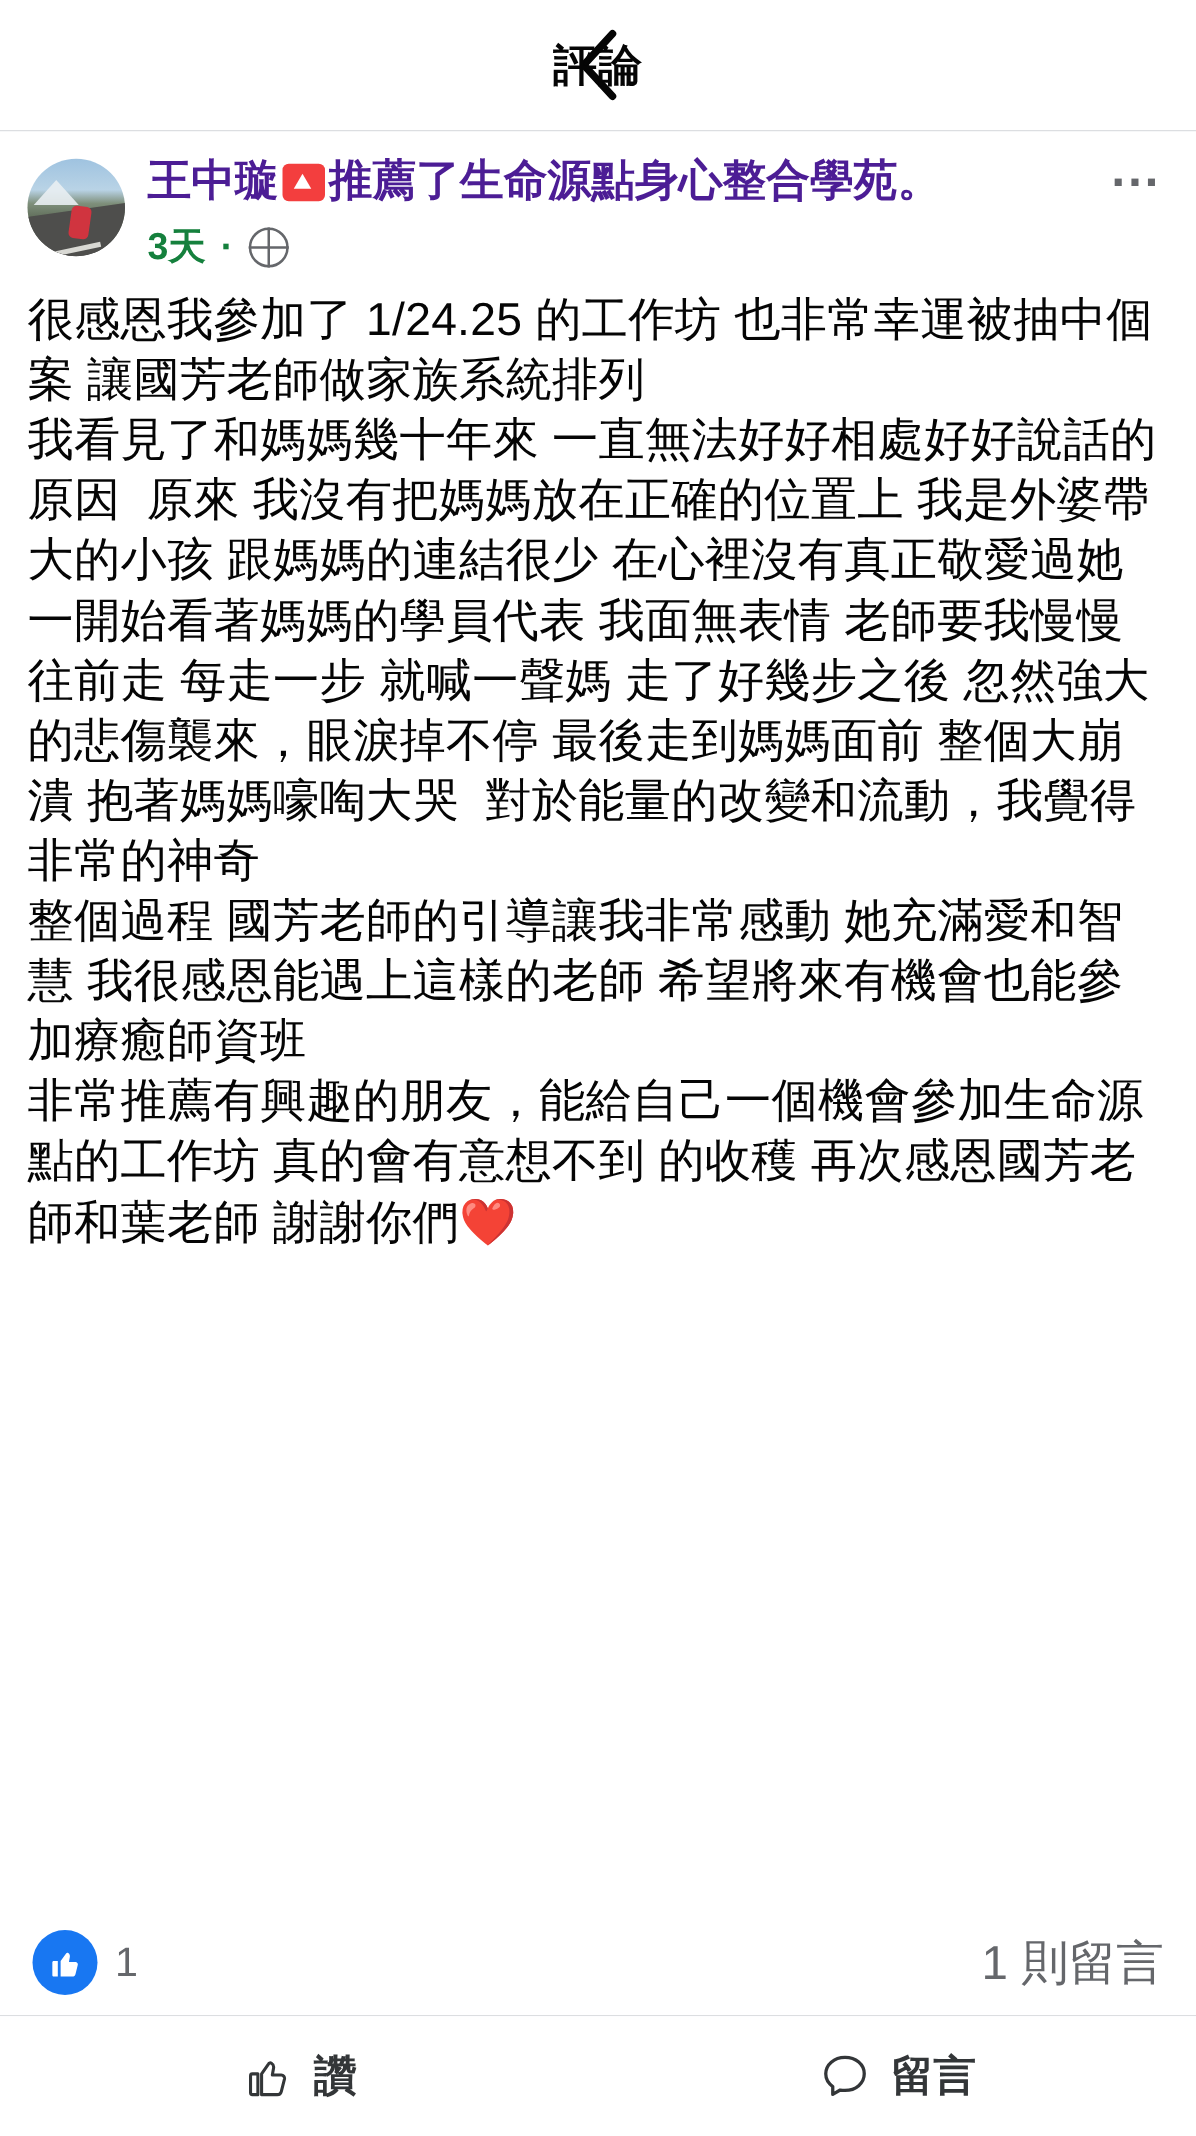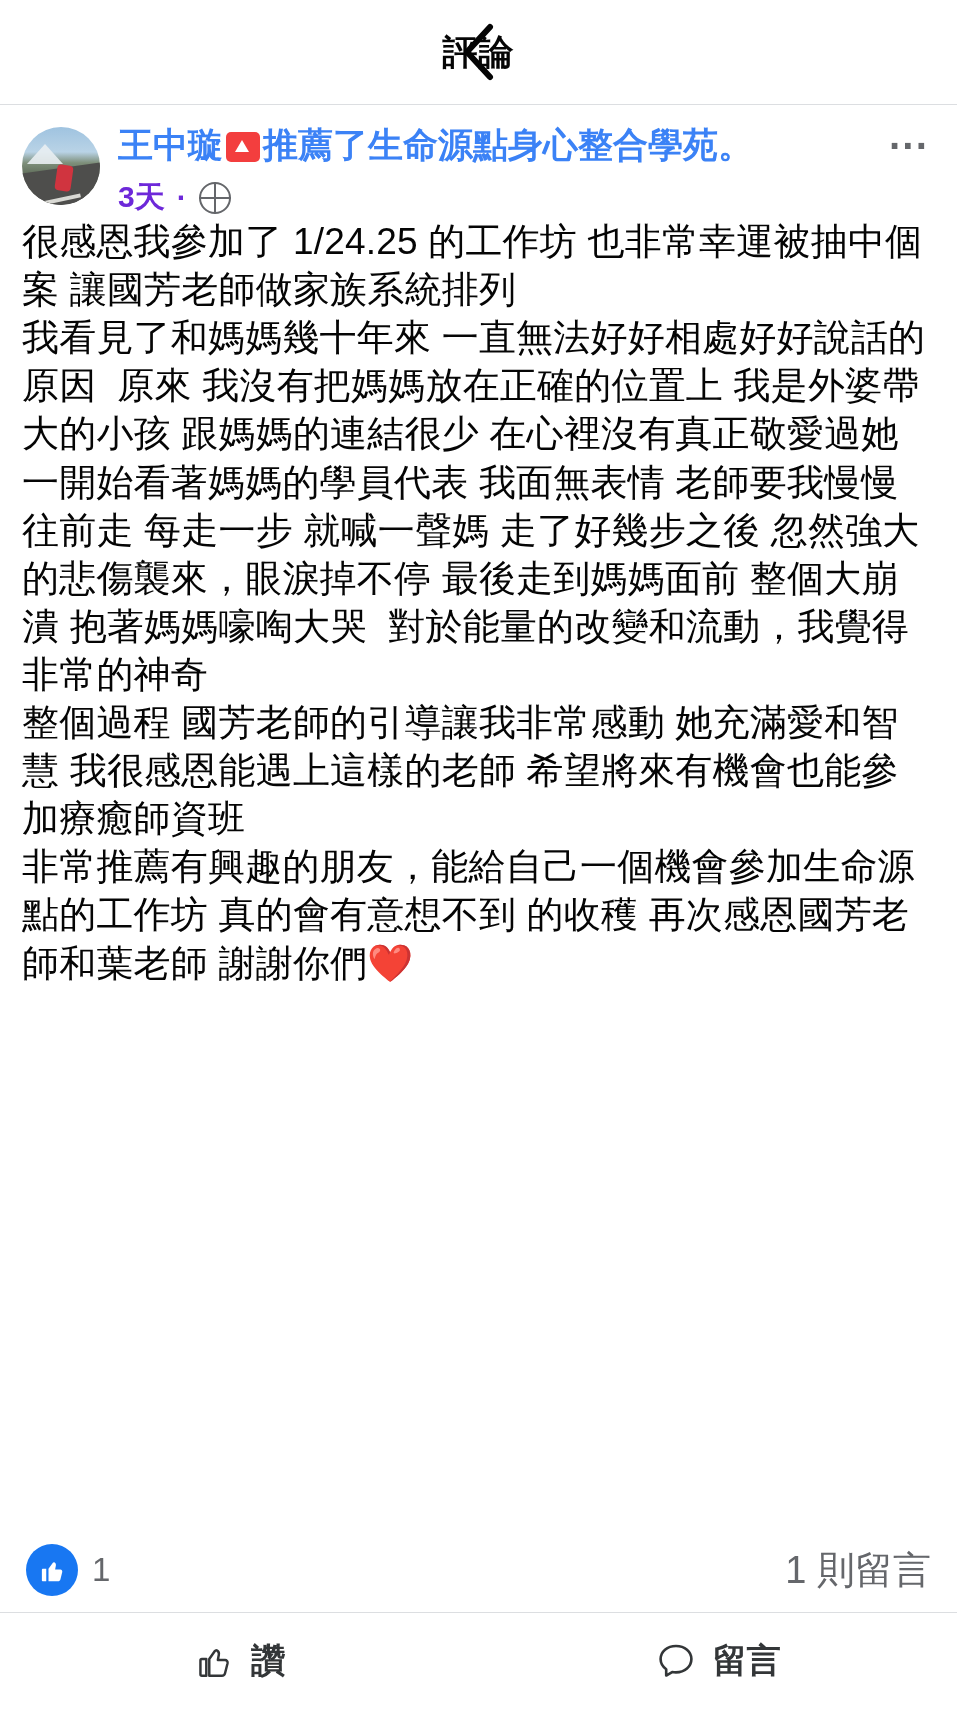--- a/index.html
+++ b/index.html
@@ -119,21 +119,21 @@
 
   .header-text {
     flex: 1;
     padding-right: 56px;
     min-width: 0;
   }
   .name-line {
     font-size: 35px;
     font-weight: bold;
     line-height: 1.26;
-    color: #3b82f6;
+    color: #4c1d95;
     word-break: break-word;
   }
   .name-line .badge-flag {
     display: inline-block;
     width: 34px;
     height: 30px;
     vertical-align: -5px;
     margin: 0 3px;
     background: #f33e3e;
     border-radius: 5px;
@@ -149,21 +149,21 @@
     border-bottom: 12px solid #ffffff;
   }
   .name-line .action-text { font-weight: bold; }
   .meta-line {
     margin-top: 10px;
     display: flex;
     align-items: center;
     gap: 12px;
     font-size: 30px;
     font-weight: bold;
-    color: #6d28d9;
+    color: #15803d;
   }
   .globe {
     width: 32px;
     height: 32px;
     border-radius: 50%;
     border: 2.5px solid #65676b;
     position: relative;
     display: inline-block;
   }
   .globe::before {
@@ -188,20 +188,21 @@
     top: 6px;
     font-size: 40px;
     font-weight: bold;
     line-height: 26px;
     color: #65676b;
     cursor: pointer;
     padding: 4px 6px;
   }
 
   .post-body {
+    margin-top: 14px;
     font-size: 37px;
     line-height: 1.3;
     color: #050505;
     white-space: pre-wrap;
     word-break: break-word;
     letter-spacing: 0.2px;
   }
 
   
   .reactions {

